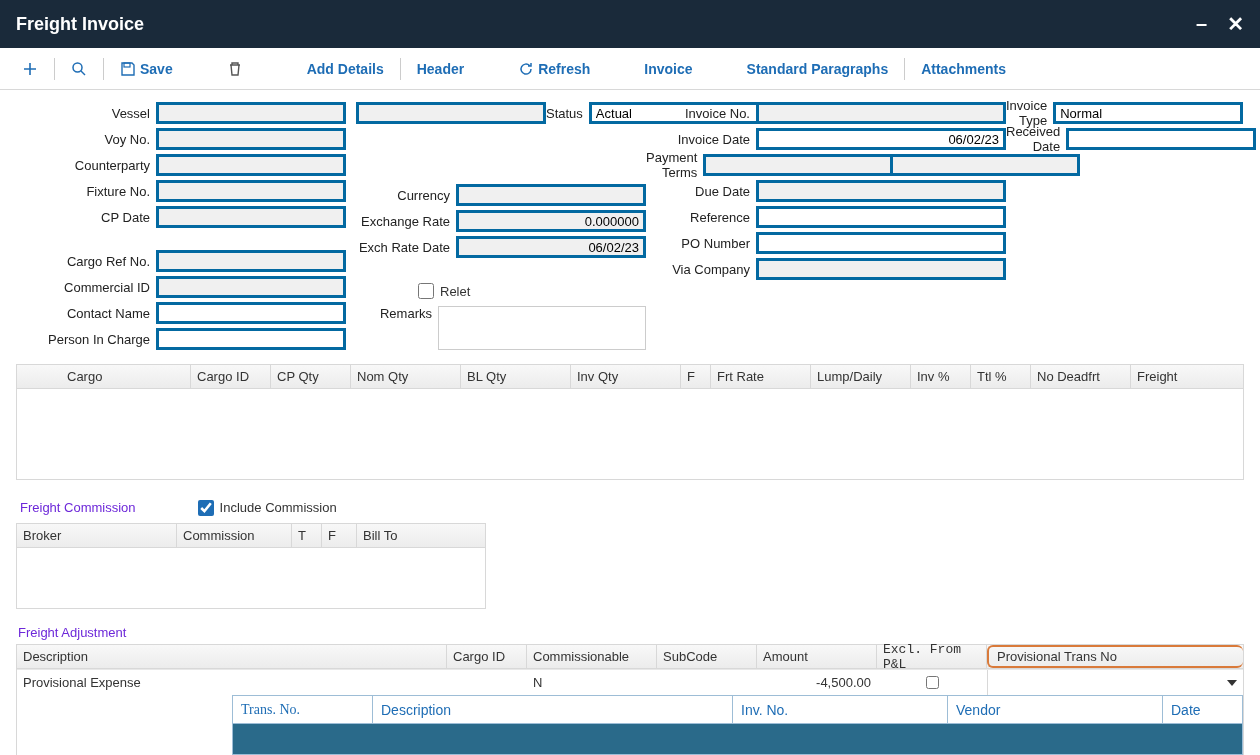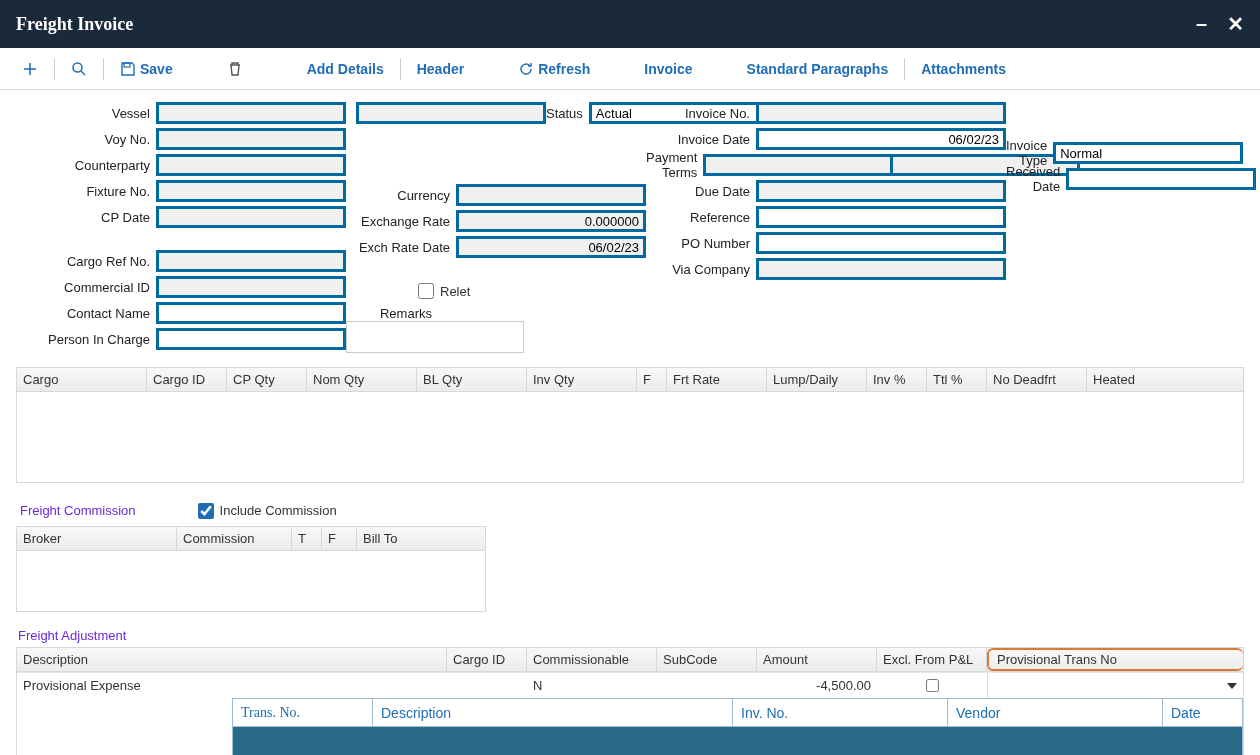--- a/index.html
+++ b/index.html
@@ -17,21 +17,20 @@
     color: #fff;
     height: 48px;
     display: flex;
     align-items: center;
     justify-content: space-between;
     padding: 0 16px;
   }
   .titlebar-title {
     font-size: 18px;
     font-weight: bold;
-    font-family: Liberation Serif, serif;
   }
   .titlebar-controls { display: flex; gap: 20px; }
   .titlebar-controls .ctrl {
     font-size: 20px;
     font-weight: bold;
     cursor: pointer;
     color: #fff;
   }
   .toolbar {
     display: flex;
@@ -60,21 +59,21 @@
   .icon-svg { width: 16px; height: 16px; }
   .form-area {
     display: flex;
     flex-wrap: wrap;
     padding: 12px 1px 4px 16px;
     gap: 0;
   }
   .col1 { width: 330px; }
   .col2 { width: 300px; }
   .col3 { width: 360px; }
-  .col4 { width: 230px; margin-top: 40px; }
+  .col4 { width: 230px; }
   .form-row { display: flex; align-items: center; margin-bottom: 4px; height: 22px; }
   .form-label { width: 110px; text-align: right; padding-right: 6px; font-size: 13px; color: #222; }
   .col1 .form-label { width: 158px; }
   .col3 .form-label { width: 110px; }
   .col4 .form-label { width: 110px; }
   .form-input {
     flex: 1;
     height: 22px;
     border: 3px solid #0369a1;
     background: #f0f0f0;
@@ -308,21 +307,21 @@
       </div>
     <div class="form-row">
         <div class="form-label" style="width:140px;">Exch Rate Date</div>
         <input class="form-input right" value="06/02/23" style="">
       </div>
     <div style="height:18px;"></div>
     <div class="form-row checkbox-row">
       <input type="checkbox" class="chk" style="accent-color: rgb(136, 136, 136);">
       <span>Relet</span>
     </div>
-    <div class="form-row" style="height:auto;align-items:flex-start;flex-direction:column;">
+    <div class="form-row" style="height:auto;align-items:flex-start;">
       <div class="form-label" style="width:92px;">Remarks</div>
       <textarea class="remarks-box" style=""></textarea>
     </div>
   </div>
 
   <div class="col3">
     <div class="form-row">
         <div class="form-label">Invoice No.</div>
         <input class="form-input" style="">
       </div>
@@ -363,33 +362,33 @@
     <div class="form-row">
         <div class="form-label">Received Date</div>
         <input class="form-input white" style="flex: 0 0 100px;">
       </div>
   </div>
 </div>
 
 <div class="section">
   <div class="grid">
     <div class="grid-header">
-      <div class="cell" style="width:130px;">Cargo</div>
+      <div class="cell" style="width:130px;margin-left:44px;">Cargo</div>
       <div class="cell" style="width:80px;">Cargo ID</div>
       <div class="cell" style="width:80px;">CP Qty</div>
       <div class="cell" style="width:110px;">Nom Qty</div>
       <div class="cell" style="width:110px;">BL Qty</div>
       <div class="cell" style="width:110px;">Inv Qty</div>
       <div class="cell" style="width:30px;">F</div>
       <div class="cell" style="width:100px;">Frt Rate</div>
       <div class="cell" style="width:100px;">Lump/Daily</div>
       <div class="cell" style="width:60px;">Inv %</div>
       <div class="cell" style="width:60px;">Ttl %</div>
       <div class="cell" style="width:100px;">No Deadfrt</div>
-      <div class="cell" style="flex:1;">Heated</div>
+      <div class="cell" style="flex:1;">Freight</div>
     </div>
     <div class="grid-body tall"></div>
   </div>
 </div>
 
 <div class="section">
   <div class="commission-row">
     <span class="section-title">Freight Commission</span>
     <label class="include-comm">
       <input type="checkbox" class="chk" checked="" style="">
@@ -410,21 +409,21 @@
 
 <div class="section">
   <div class="section-title">Freight Adjustment</div>
   <div class="grid">
     <div class="grid-header">
       <div class="cell" style="width:430px;">Description</div>
       <div class="cell" style="width:80px;">Cargo ID</div>
       <div class="cell" style="width:130px;">Commissionable</div>
       <div class="cell" style="width:100px;">SubCode</div>
       <div class="cell" style="width:120px;">Amount</div>
-      <div class="cell" style="width:110px;">Excl. From P&amp;L</div>
+      <div class="cell" style="width:110px;font-family:Liberation Mono, monospace;">Excl. From P&amp;L</div>
       <div class="cell highlight-col" style="flex:1;">Provisional Trans No</div>
     </div>
     <div class="adjust-row" style="position:relative;">
       <div class="cell" style="width:430px;">Provisional Expense</div>
       <div class="cell" style="width:80px;"></div>
       <div class="cell" style="width:130px;">N</div>
       <div class="cell" style="width:100px;"></div>
       <div class="cell" style="width:120px;justify-content:flex-end;">-4,500.00</div>
       <div class="cell" style="width:110px;justify-content:center;">
           <input type="checkbox" style="">

